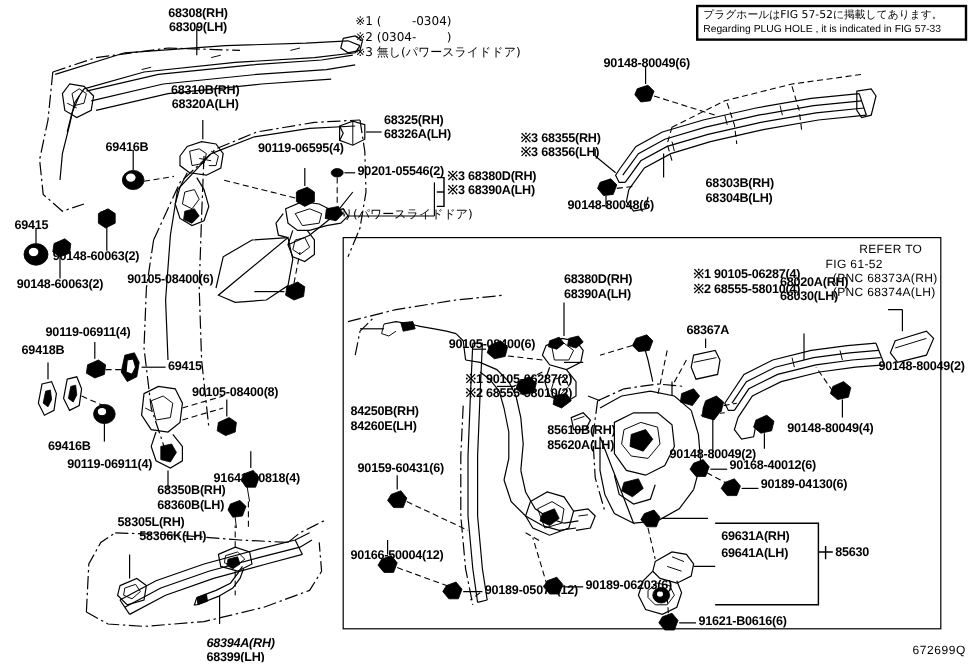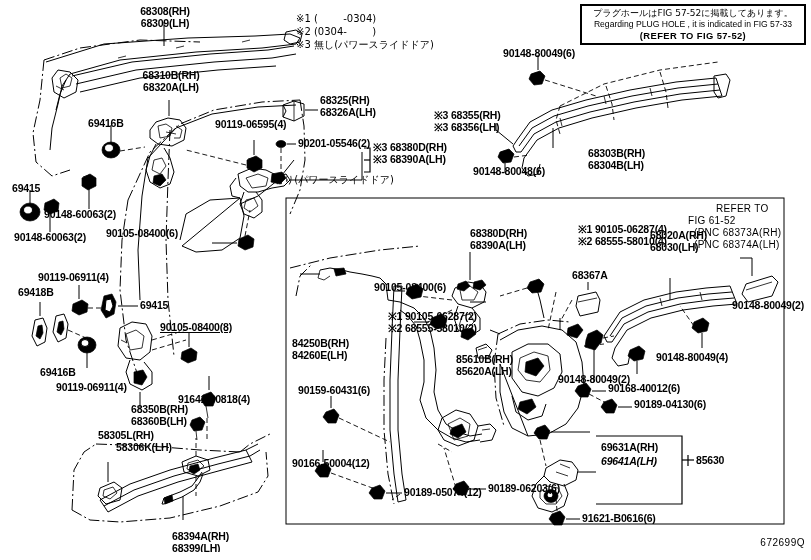--- a/index.html
+++ b/index.html
@@ -37,21 +37,20 @@
     font-family:"Liberation Sans", sans-serif;
     font-weight:normal;
     font-size:10px;
     letter-spacing:0.3px;
   }
   .notebox{
     position:absolute;
     border:2px solid #000;
     box-sizing:border-box;
     background:#fff;
-    text-align:center;
     padding:2px 4px;
   }
   .notebox .nl{
     display:block;
     font-size:9px;
     line-height:11px;
     white-space:pre;
   }
   .notebox .nl.jpn{font-family:"DejaVu Sans", sans-serif;font-weight:normal;}
   .notebox .nl.en{font-family:"Liberation Sans", sans-serif;font-weight:normal;font-size:8.6px;}
@@ -526,41 +525,40 @@
   <div class="lbl" style="left:373px;top:154px;">※3 68390A(LH)</div>
 
   <div class="lbl" style="left:12px;top:183px;">69415</div>
   <div class="lbl" style="left:44px;top:209px;">90148-60063(2)</div>
   <div class="lbl" style="left:14px;top:232px;">90148-60063(2)</div>
   <div class="lbl" style="left:106px;top:228px;">90105-08400(6)</div>
 
   <div class="lbl" style="left:38px;top:272px;">90119-06911(4)</div>
   <div class="lbl" style="left:18px;top:287px;">69418B</div>
   <div class="lbl" style="left:140px;top:300px;">69415</div>
-  <div class="lbl" style="left:160px;top:322px;text-decoration:underline;">90105-08400(8)</div>
+  <div class="lbl" style="left:160px;top:322px;">90105-08400(8)</div>
   <div class="lbl" style="left:40px;top:367px;">69416B</div>
   <div class="lbl" style="left:56px;top:382px;">90119-06911(4)</div>
   <div class="lbl" style="left:178px;top:366px;margin-top:28px;">91641-80818(4)</div>
 
   <div class="lbl" style="left:131px;top:404px;">68350B(RH)</div>
   <div class="lbl" style="left:131px;top:416px;">68360B(LH)</div>
   <div class="lbl" style="left:98px;top:430px;">58305L(RH)</div>
   <div class="lbl" style="left:98px;top:442px;margin-left:18px;">58306K(LH)</div>
-  <div class="lbl" style="left:172px;top:531px;">68394A(RH)</div>
+  <div class="lbl" style="left:172px;top:531px;font-style:italic;">68394A(RH)</div>
   <div class="lbl" style="left:172px;top:543px;">68399(LH)</div>
 
   <div class="lbl jp" style="left:296px;top:13px;">※1 (        -0304)</div>
   <div class="lbl jp" style="left:296px;top:26px;">※2 (0304-        )</div>
   <div class="lbl jp" style="left:296px;top:39px;">※3 無し(パワースライドドア)</div>
   <div class="lbl jp" style="left:274px;top:174px;">有り(パワースライドドア)</div>
 
   <div class="notebox" style="left:580px;top:4px;width:226px;">
     <span class="nl jpn">プラグホールはFIG 57-52に掲載してあります。</span>
     <span class="nl en">Regarding PLUG HOLE , it is indicated in FIG 57-33</span>
-    <span class="nl bold">(REFER TO FIG 57-52)</span>
   </div>
 
   <div class="lbl" style="left:503px;top:48px;">90148-80049(6)</div>
   <div class="lbl" style="left:434px;top:110px;">※3 68355(RH)</div>
   <div class="lbl" style="left:434px;top:122px;">※3 68356(LH)</div>
   <div class="lbl" style="left:473px;top:166px;">90148-80048(6)</div>
   <div class="lbl" style="left:588px;top:148px;">68303B(RH)</div>
   <div class="lbl" style="left:588px;top:160px;">68304B(LH)</div>
 
   <div class="lbl" style="left:470px;top:228px;">68380D(RH)</div>
@@ -594,19 +592,19 @@
 
   <div class="lbl" style="left:456px;top:354px;">85610B(RH)</div>
   <div class="lbl" style="left:456px;top:366px;">85620A(LH)</div>
 
   <div class="lbl" style="left:298px;top:385px;">90159-60431(6)</div>
   <div class="lbl" style="left:292px;top:458px;">90166-50004(12)</div>
   <div class="lbl" style="left:404px;top:487px;">90189-05074(12)</div>
   <div class="lbl" style="left:488px;top:483px;">90189-06203(6)</div>
 
   <div class="lbl" style="left:601px;top:442px;">69631A(RH)</div>
-  <div class="lbl" style="left:601px;top:456px;font-style:italic;">69641A(LH)</div>
+  <div class="lbl" style="left:601px;top:456px;">69641A(LH)</div>
   <div class="lbl" style="left:696px;top:455px;">85630</div>
   <div class="lbl" style="left:582px;top:513px;">91621-B0616(6)</div>
 
   <div class="corner">672699Q</div>
 
 </div>
 
 </body></html>

